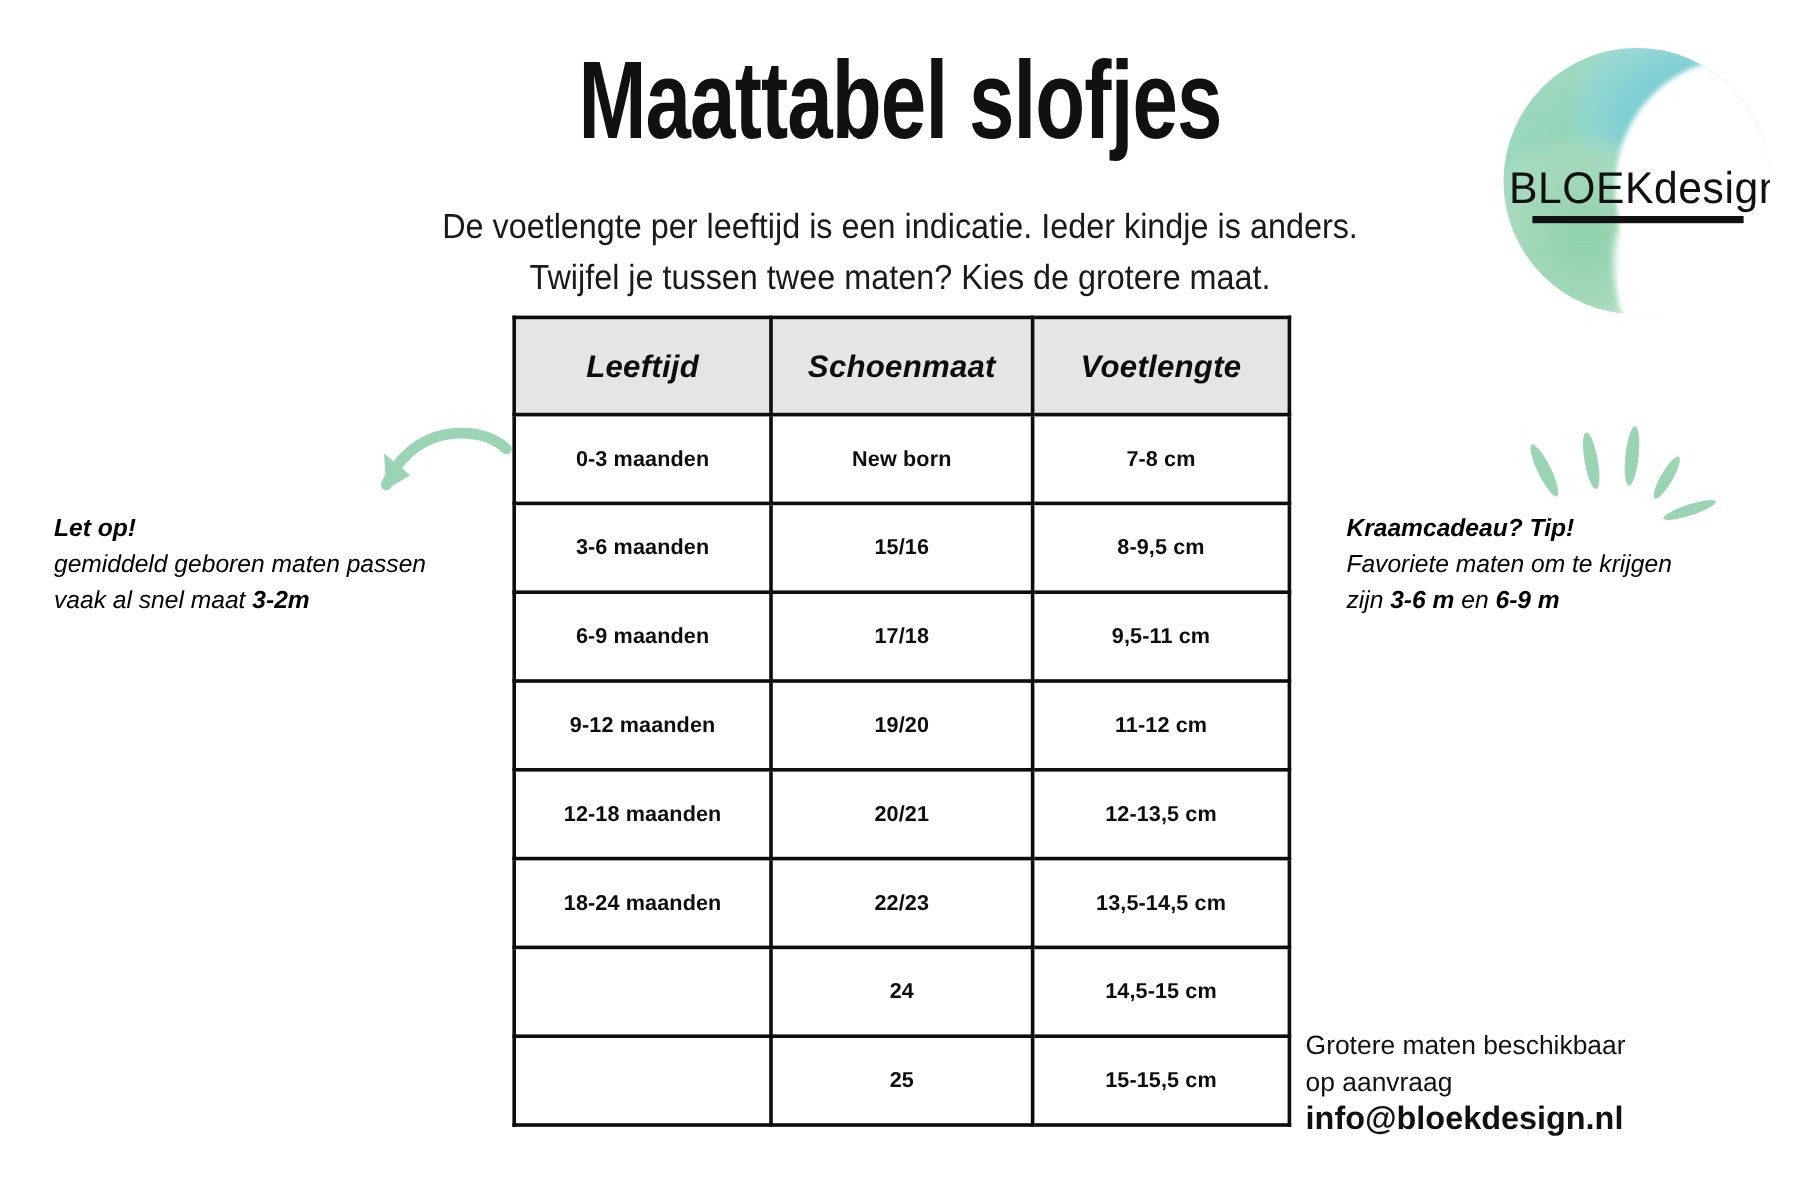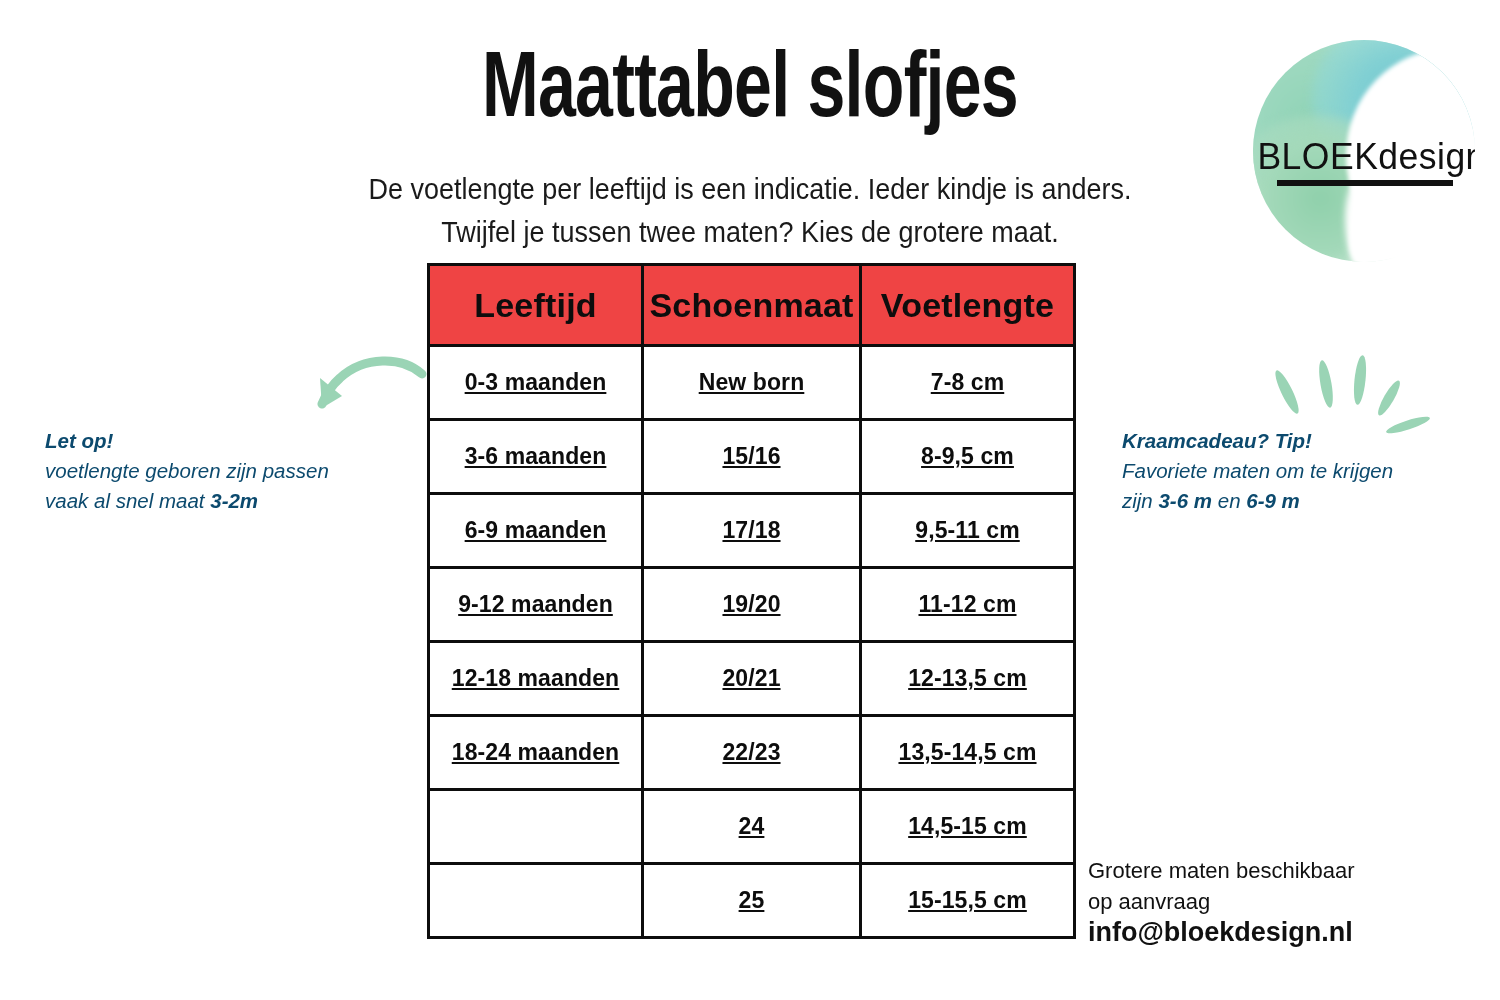--- a/index.html
+++ b/index.html
@@ -142,43 +142,43 @@
     border-collapse: collapse;
     table-layout: fixed;
   }
   #size-table th, #size-table td {
     border: 3px solid #0d0d0d;
     text-align: center;
     font-weight: 700;
     color: #0d0d0d;
   }
   #size-table th {
-    background: #ef4444;
+    background: #e5e5e5;
     height: 76px;
-    font-size: 34px;
+    font-size: 26px;
     letter-spacing: 0.2px;
+    font-style: italic;
   }
   #size-table td {
     height: 69px;
-    font-size: 23px;
+    font-size: 18px;
     background: #ffffff;
     letter-spacing: 0.1px;
-    text-decoration: underline;
   }
   .col-age   { width: 214px; }
   .col-shoe  { width: 218px; }
   .col-len   { width: 214px; }
 
   
   .note {
     position: absolute;
     font-size: 20.5px;
     line-height: 30px;
     font-style: italic;
-    color: #0c4a6e;
+    color: #000000;
   }
   .note .note-title {
     display: block;
     font-weight: 700;
     font-style: italic;
   }
   .note .note-line { display: block; }
   .note b { font-weight: 700; font-style: italic; }
 
   #note-left  { left: 45px;  top: 426px; width: 355px; }
@@ -301,21 +301,21 @@
     <ellipse cx="19" cy="40" rx="5.5" ry="24" transform="rotate(-26 19 40)"></ellipse>
     <ellipse cx="58" cy="32" rx="5.5" ry="24" transform="rotate(-10 58 32)"></ellipse>
     <ellipse cx="92" cy="28" rx="5.5" ry="25" transform="rotate(6 92 28)"></ellipse>
     <ellipse cx="121" cy="46" rx="5" ry="20" transform="rotate(30 121 46)"></ellipse>
     <ellipse cx="140" cy="73" rx="4.5" ry="23" transform="rotate(72 140 73)"></ellipse>
   </g>
 </svg>
 
 <div class="note" id="note-left">
   <span class="note-title">Let op!</span>
-  <span class="note-line">voetlengte geboren zijn passen</span>
+  <span class="note-line">gemiddeld geboren maten passen</span>
   <span class="note-line"><span>vaak al snel maat </span><b>3-2m</b></span>
 </div>
 
 <div class="note" id="note-right">
   <span class="note-title">Kraamcadeau? Tip!</span>
   <span class="note-line">Favoriete maten om te krijgen</span>
   <span class="note-line"><span>zijn </span><b>3-6 m</b><span> en </span><b>6-9 m</b></span>
 </div>
 
 <div id="contact">

